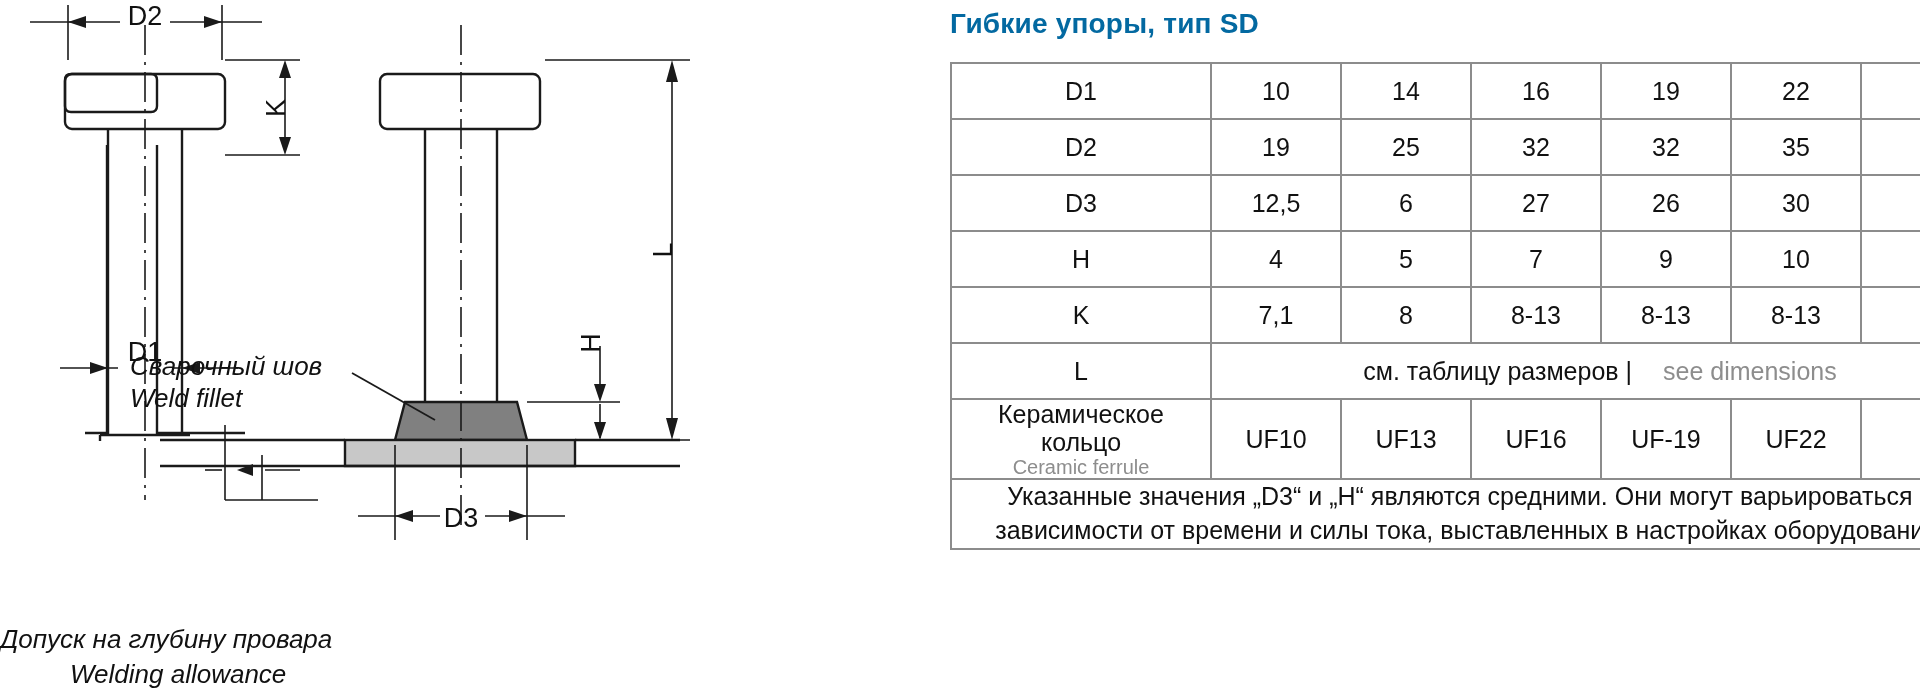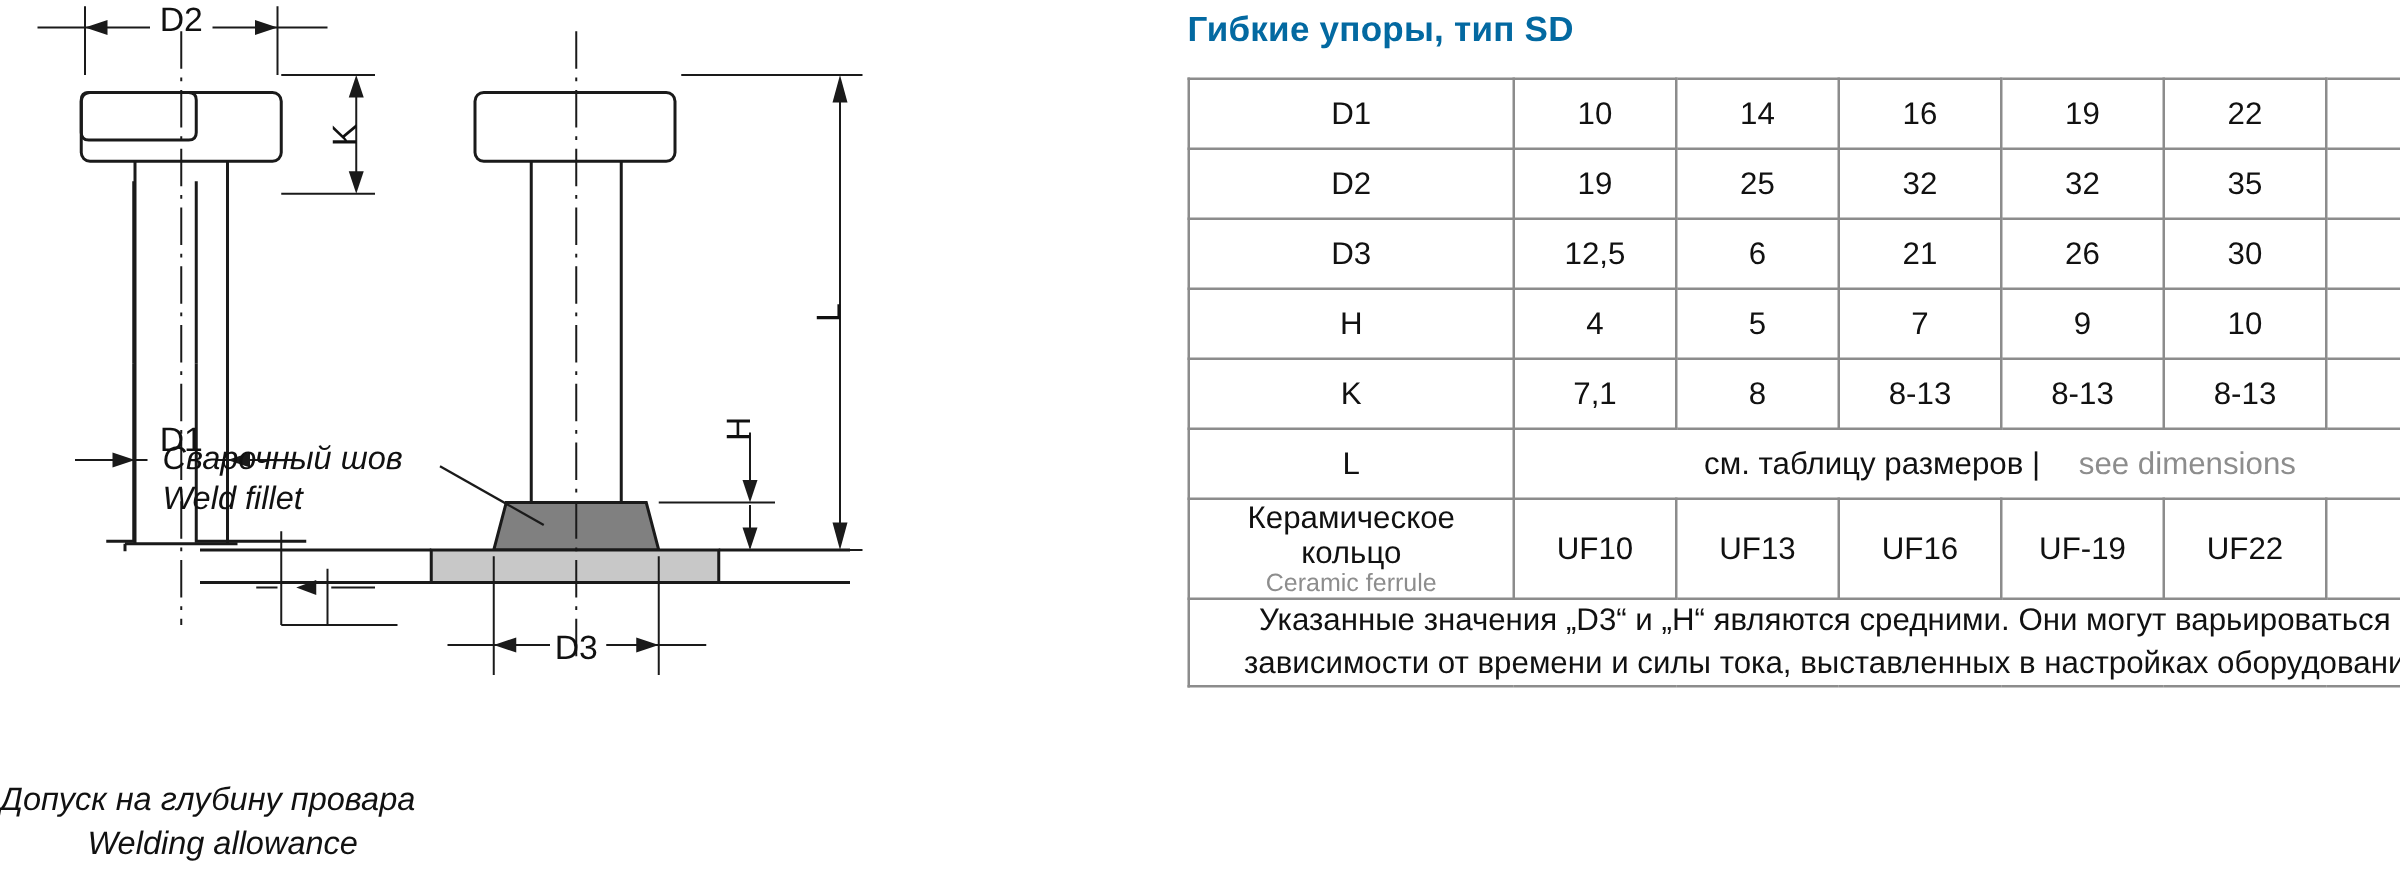--- a/index.html
+++ b/index.html
@@ -235,21 +235,21 @@
           <td class="val">25</td>
           <td class="val">32</td>
           <td class="val">32</td>
           <td class="val">35</td>
           <td class="blank"></td>
         </tr>
         <tr>
           <td class="rowlabel">D3</td>
           <td class="val">12,5</td>
           <td class="val">6</td>
-          <td class="val">21</td>
+          <td class="val">27</td>
           <td class="val">26</td>
           <td class="val">30</td>
           <td class="blank"></td>
         </tr>
         <tr>
           <td class="rowlabel">H</td>
           <td class="val">4</td>
           <td class="val">5</td>
           <td class="val">7</td>
           <td class="val">9</td>

